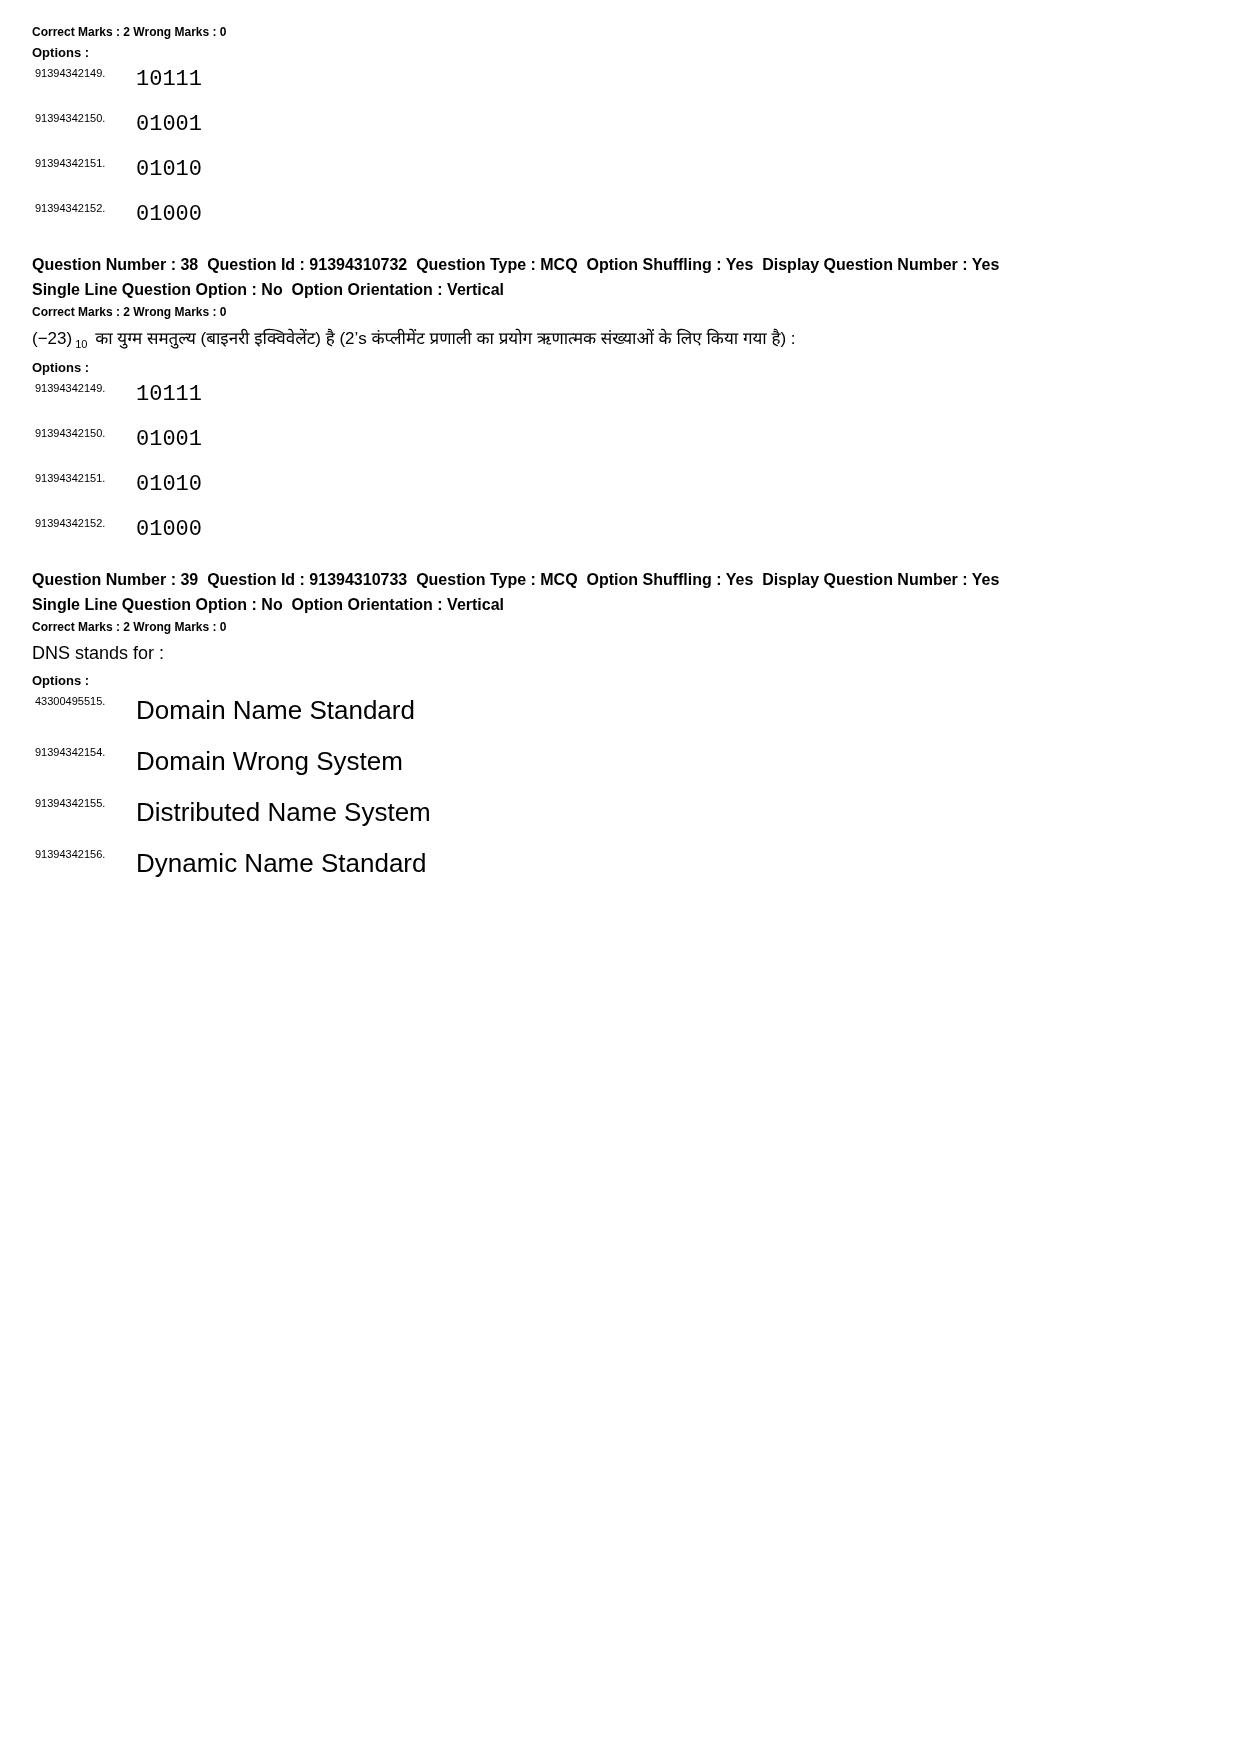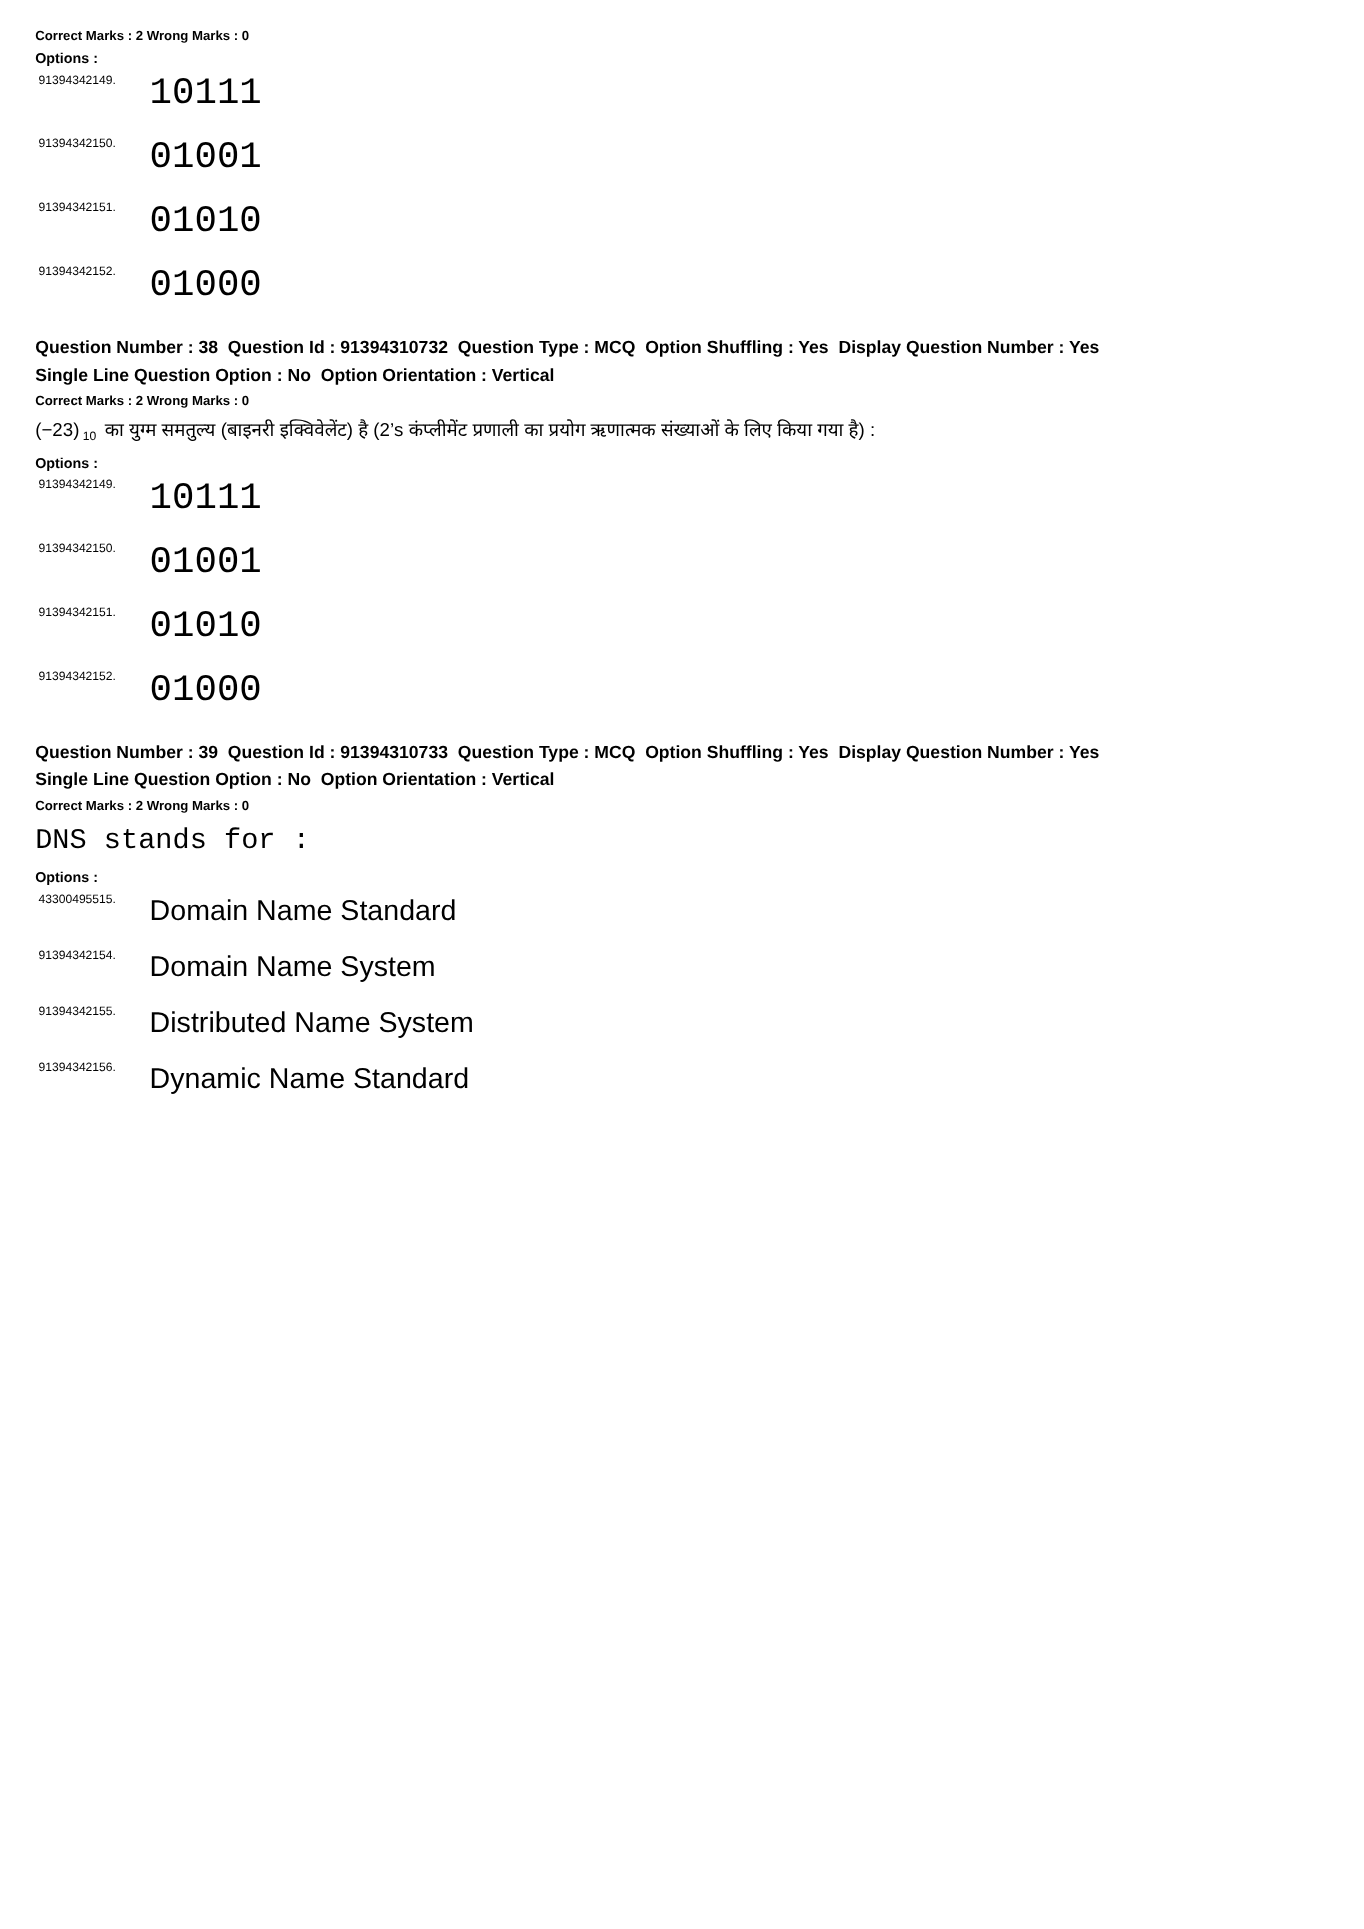--- a/index.html
+++ b/index.html
@@ -46,21 +46,21 @@
       align-items: flex-start;
       margin-bottom: 14px;
     }
     .option-id {
       font-size: 11px;
       color: #000;
       min-width: 90px;
       flex-shrink: 0;
     }
     .option-text {
-      font-size: 34px;
+      font-size: 22px;
       font-family: 'Courier New', monospace;
       margin-left: 8px;
     }
     .option-text-normal {
       font-size: 26px;
       font-family: Arial, sans-serif;
       margin-left: 8px;
     }
     sub, sup {
       font-size: 0.65em;
@@ -113,31 +113,31 @@
   <div class="option-row">
     <span class="option-id">91394342152.</span>
     <span class="option-text">01000</span>
   </div>
 </div>
 
 <div class="question-block">
   <div class="meta-line">Question Number : 39&nbsp; Question Id : 91394310733&nbsp; Question Type : MCQ&nbsp; Option Shuffling : Yes&nbsp; Display Question Number : Yes</div>
   <div class="meta-line">Single Line Question Option : No&nbsp; Option Orientation : Vertical</div>
   <div class="marks-line">Correct Marks : 2  Wrong Marks : 0</div>
-  <div class="question-text" style="font-size:26px;font-family:Liberation Mono, monospace;">
+  <div class="question-text" style="font-size:18px;">
     DNS stands for :
   </div>
   <div class="options-label">Options :</div>
   <div class="option-row">
     <span class="option-id">43300495515.</span>
     <span class="option-text-normal">Domain Name Standard</span>
   </div>
   <div class="option-row">
     <span class="option-id">91394342154.</span>
-    <span class="option-text-normal">Domain Name System</span>
+    <span class="option-text-normal">Domain Wrong System</span>
   </div>
   <div class="option-row">
     <span class="option-id">91394342155.</span>
     <span class="option-text-normal">Distributed Name System</span>
   </div>
   <div class="option-row">
     <span class="option-id">91394342156.</span>
     <span class="option-text-normal">Dynamic Name Standard</span>
   </div>
 </div>

